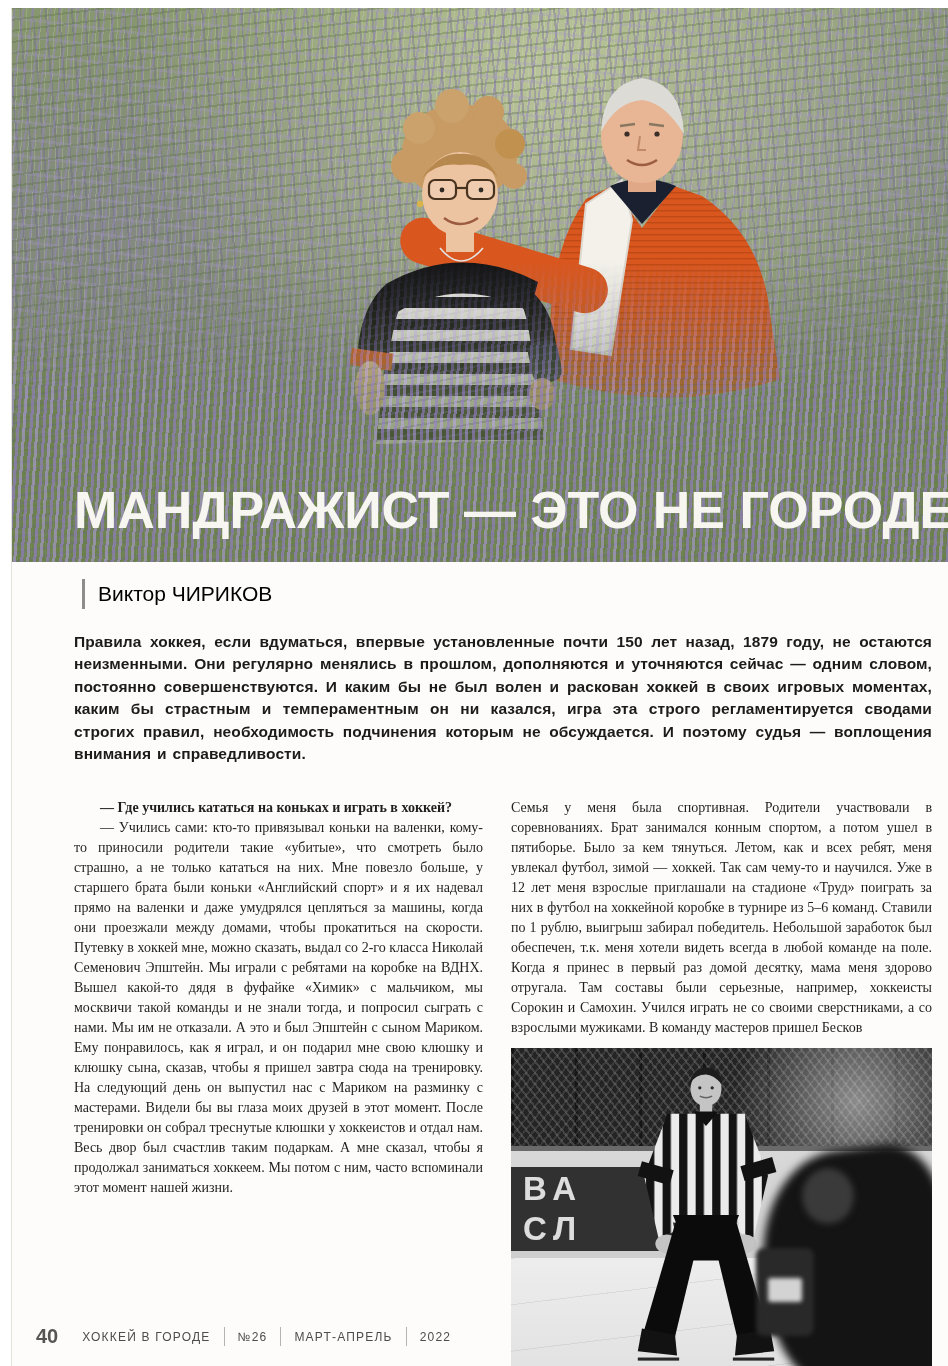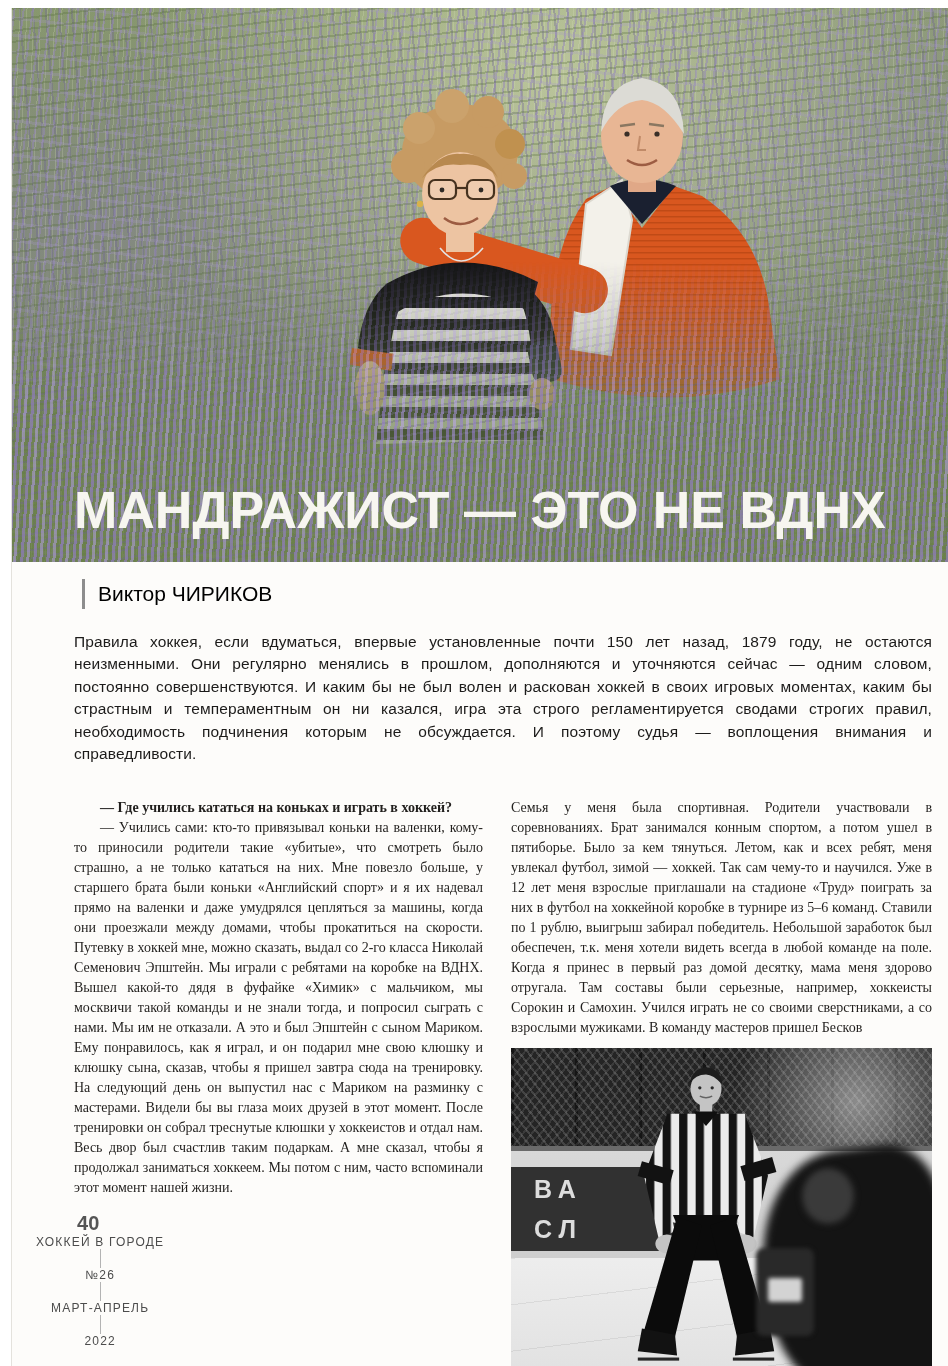--- a/index.html
+++ b/index.html
@@ -46,55 +46,55 @@
     letter-spacing:0px; white-space:nowrap;
   }
   
   .byline { position:absolute; top:579px; left:82px; display:flex; align-items:center; }
   .byline-bar { width:3px; height:30px; background:#8d8d8d; margin-right:13px; }
   .byline-name { font-family:"Liberation Sans","DejaVu Sans",sans-serif; font-size:21px; color:#000000; }
   
   .lead {
     position:absolute; top:631px; left:74px; width:858px;
     font-family:"Liberation Sans","DejaVu Sans",sans-serif;
-    font-weight:400; font-size:15.5px; line-height:22.4px;
+    font-weight:700; font-size:15.5px; line-height:22.4px;
     text-align:justify; color:#1c1b1a; letter-spacing:.1px; word-spacing:1.5px;
   }
   
   .columns { position:absolute; top:766px; left:74px; width:858px; display:flex; gap:28px;margin-top:32px; }
   .col { width:421px; }
   .col p { font-size:14px; line-height:20px; text-align:justify; color:#211f1d; text-indent:26px; margin:0; }
   .col p.q { font-weight:700; }
   .col p.noindent { text-indent:0; }
   
   .bw-photo { position:relative; margin-top:10px; width:421px; height:330px; overflow:hidden; background:#d8d4cd; filter:grayscale(100%) contrast(1.02); }
   .bw-fence { position:absolute; top:0; left:0; right:0; height:98px; background:
       radial-gradient(circle at 82% 55%, rgba(225,222,215,.55) 0%, rgba(225,222,215,0) 35%),
       repeating-linear-gradient(52deg, rgba(210,210,205,.18) 0 2px, rgba(0,0,0,0) 2px 7px),
       repeating-linear-gradient(-52deg, rgba(190,190,185,.14) 0 2px, rgba(0,0,0,0) 2px 7px),
       repeating-linear-gradient(90deg, rgba(0,0,0,.4) 0 3px, rgba(0,0,0,0) 3px 64px),
       #272624; }
   .bw-boards { position:absolute; top:98px; left:0; right:0; height:112px; background:linear-gradient(180deg,#d9d6cf 0%, #cfccc5 100%); border-top:5px solid #6d6a64; }
   .bw-sign { position:absolute; left:0; top:16px; width:215px; height:84px; background:#343330; overflow:hidden;
     color:#fde047; font-family:"Liberation Sans","DejaVu Sans",sans-serif; font-weight:700;
-    font-size:25px; line-height:40px; letter-spacing:7px; padding:2px 0 0 23px; }
+    font-size:33px; line-height:40px; letter-spacing:7px; padding:2px 0 0 12px; }
   .bw-sign span { display:block; }
   .bw-emblem { position:absolute; right:36px; top:14px; width:80px; height:80px; border-radius:50%; border:9px solid #4d4b48; }
   .bw-emblem::after { content:""; position:absolute; inset:8px; border-radius:50%; border:6px solid #565450; }
   .bw-ice { position:absolute; top:210px; left:0; right:0; bottom:0; background:
       repeating-linear-gradient(173deg, rgba(120,120,118,.14) 0 1px, rgba(0,0,0,0) 1px 46px),
       linear-gradient(180deg,#edebe6 0%, #e1dfda 100%); }
   .ref-svg { position:absolute; left:102px; top:14px; width:186px; height:310px; }
   .bw-player { position:absolute; right:-18px; bottom:-16px; width:185px; height:245px; background:#161616; border-radius:46% 28% 22% 42%; filter:blur(4px); transform:rotate(-7deg); }
   .bw-player-head { position:absolute; right:78px; top:120px; width:52px; height:56px; background:#3d3b38; border-radius:50%; filter:blur(3px); }
   .bw-glove { position:absolute; right:118px; bottom:42px; width:58px; height:88px; background:#2c2b29; border-radius:8px; filter:blur(2px); }
   .bw-glove::after { content:""; position:absolute; left:12px; top:30px; width:34px; height:24px; background:#d3d1cc; border-radius:3px; }
   
   .footer { position:absolute; left:36px; bottom:18px; display:flex; align-items:center;
-    font-family:"Liberation Sans","DejaVu Sans",sans-serif; color:#4c4c4c;flex-direction:column; }
+    font-family:"Liberation Sans","DejaVu Sans",sans-serif; color:#4c4c4c; }
   .pagenum { font-size:20px; font-weight:700; color:#555; margin-right:24px; }
   .fitem { font-size:12px; letter-spacing:1.2px; }
   .fsep { width:1px; height:19px; background:#b3b3b3; margin:0 13px; }
   
   .scan-edge-left { position:absolute; left:0; top:0; width:12px; height:100%; background:#ffffff; border-right:1px solid #e4e2dd; }
   .scan-edge-top { position:absolute; left:0; top:0; width:100%; height:8px; background:#ffffff; }
 </style>
 </head>
 <body>
 
@@ -165,21 +165,21 @@
       <path d="M96 240 Q72 262 68 304 L98 318 Q104 274 112 258 Z" fill="#141416"></path>
       <path d="M240 246 Q262 264 266 300 L242 310 Q238 272 230 256 Z" fill="#141416"></path>
       <rect x="62" y="304" width="42" height="17" fill="#d9571f" transform="rotate(8 62 304)"></rect>
       <ellipse cx="80" cy="344" rx="15" ry="27" fill="#e8bd9b"></ellipse>
 
       <rect x="236" y="300" width="30" height="42" rx="10" fill="#20242e" transform="rotate(-12 236 300)"></rect>
       <ellipse cx="252" cy="350" rx="13" ry="16" fill="#e0a887"></ellipse>
     </svg>
 
     <div class="fg-lavender"></div>
-    <div class="hero-title">МАНДРАЖИСТ — ЭТО НЕ ВДНХ</div>
+    <div class="hero-title">МАНДРАЖИСТ — ЭТО НЕ ГОРОДЕ</div>
   </div>
 
   <div class="byline">
     <span class="byline-bar"></span>
     <span class="byline-name">Виктор ЧИРИКОВ</span>
   </div>
 
   <p class="lead">Правила хоккея, если вдуматься, впервые установленные почти 150 лет назад, 1879 году, не остаются неизменными. Они регулярно менялись в прошлом, дополняются и уточняются сейчас — одним словом, постоянно совершенствуются. И каким бы не был волен и раскован хоккей в своих игровых моментах, каким бы страстным и темпераментным он ни казался, игра эта строго регламентируется сводами строгих правил, необходимость подчинения которым не обсуждается. И поэтому судья — воплощения внимания и справедливости.</p>
 
   <div class="columns">

